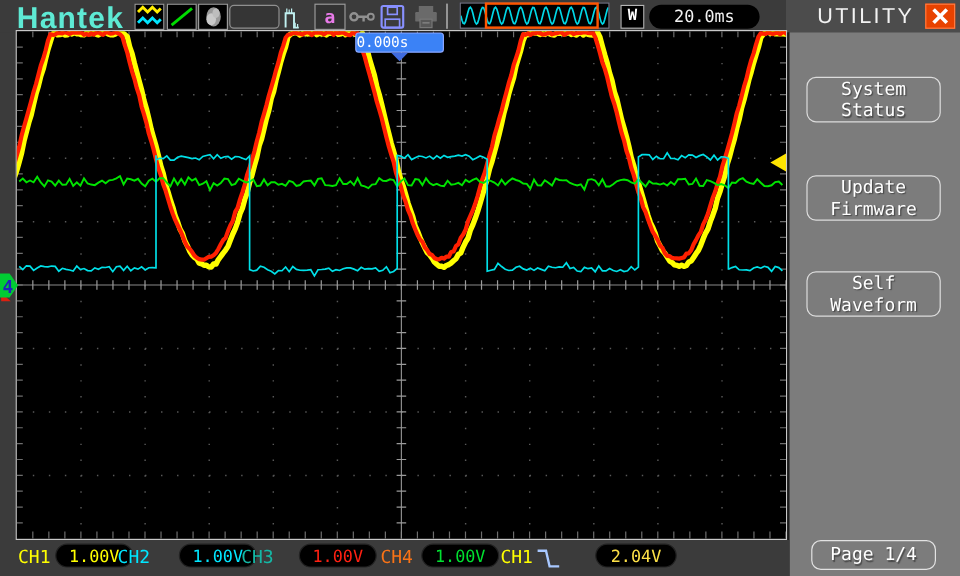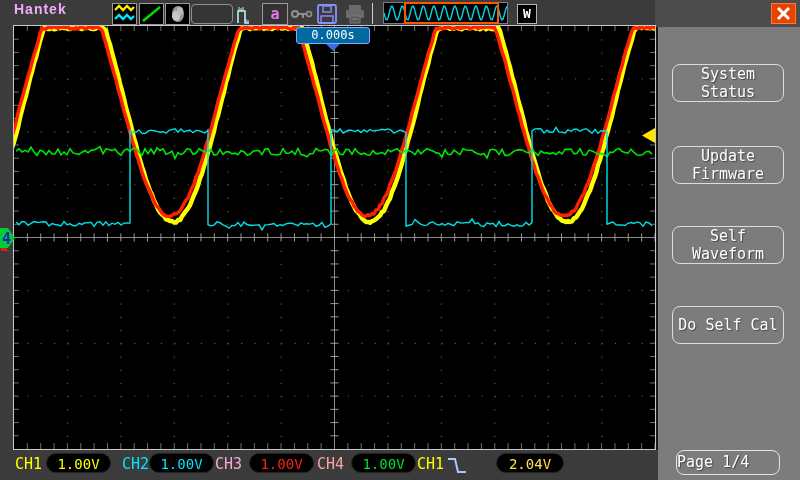--- a/index.html
+++ b/index.html
@@ -7,21 +7,21 @@
     width:800px;height:480px;position:relative;overflow:hidden;
     background:#3b3b3b;
     font-family:"DejaVu Sans Mono","Liberation Mono",monospace;
     -webkit-font-smoothing:none;
   }
   .abs{position:absolute;box-sizing:border-box;}
 
   
   .topbar{left:0;top:0;width:800px;height:27px;background:#3b3b3b;}
   .logo{left:14px;top:1px;font-family:"Liberation Sans",sans-serif;
-        font-weight:bold;font-size:14px;color:#f0abfc;letter-spacing:1px;}
+        font-weight:bold;font-size:25px;color:#5eead4;letter-spacing:1px;}
   .icon-btn{top:3px;width:25px;height:22px;background:#000;border:1px solid #9a9a9a;}
   .icon-flat{top:3px;width:25px;height:22px;}
   .tool-slot{left:191px;top:4px;width:42px;height:20px;background:#353535;
              border:1px solid #8f8f8f;border-radius:4px;}
   .sep{left:372px;top:3px;width:1px;height:21px;background:#cfcfcf;}
   .preview{left:383px;top:2px;width:125px;height:22px;background:#000;border:1px solid #7a7a8a;}
   .preview .sel{left:20px;top:-1px;width:95px;height:22px;border:2px solid #ff5500;background:transparent;}
   .wbox{left:517px;top:4px;width:20px;height:20px;background:#000;border:1px solid #b5b5b5;
         color:#fff;font-size:13px;font-weight:bold;text-align:center;line-height:18px;}
   .tb-pill{left:541px;top:4px;width:92px;height:20px;background:#000;border-radius:10px;
@@ -30,36 +30,36 @@
   
   .panel-head{left:655px;top:0;width:145px;height:27px;background:#4c4c4c;}
   .panel-title{left:26px;top:3px;font-family:"Liberation Sans",sans-serif;
                font-size:18px;color:#f2f2f2;letter-spacing:2px;}
   .close-btn{left:116px;top:3px;width:25px;height:21px;background:#e84200;border:1px solid #ff7a40;}
 
   
   .display{left:13px;top:25px;width:643px;height:425px;background:#000;border:1px solid #c8c8c8;}
   .gap-strip{left:656px;top:27px;width:2px;height:423px;background:#1c1c1c;}
 
-  .time-flag{left:296px;top:27px;width:74px;height:17px;background:#0369a1;
+  .time-flag{left:296px;top:27px;width:74px;height:17px;background:#3b82f6;
              border:1px solid #8aa6ff;border-radius:3px;color:#fff;font-size:12px;
-             text-align:center;line-height:15px;}
+             text-align:left;line-height:15px;}
   .time-flag-tri{left:326px;top:44px;width:0;height:0;border-left:7px solid transparent;
                  border-right:7px solid transparent;border-top:7px solid #3f6be0;}
 
   .ch4-marker{left:0;top:227px;width:16px;height:26px;}
 
   
   .sidebar{left:658px;top:27px;width:142px;height:453px;background:#7c7c7c;}
   .sb-btn{left:14px;width:112px;height:38px;border:1px solid #dcdcdc;border-radius:8px;
           color:#fff;font-size:15px;line-height:18px;text-align:center;
           white-space:pre-line;display:flex;align-items:center;justify-content:center;
           text-shadow:1px 1px 1px rgba(0,0,0,.45);cursor:pointer;background:transparent;}
   .page-btn{left:18px;top:423px;width:104px;height:25px;border:1px solid #e2e2e2;border-radius:8px;
-            color:#fff;font-size:15px;line-height:23px;
+            color:#fff;font-size:15px;text-align:center;line-height:23px;
             text-shadow:1px 1px 1px rgba(0,0,0,.45);cursor:pointer;}
 
   
   .bottombar{left:0;top:450px;width:658px;height:45px;background:#3b3b3b;}
   .ch-label{top:5px;font-size:15px;}
   .pill{top:3px;height:20px;background:#000;border-radius:11px;font-size:14px;
         text-align:center;line-height:20px;border:1px solid #222;}
 </style>
 </head>
 <body>
@@ -127,23 +127,25 @@
   <div class="abs preview">
     <svg id="preview-svg" width="123" height="20">
         <path d="M0,10.0L1,13.9L2,16.5L3,16.8L4,14.8L5,11.0L6,7.0L7,3.9L8,3.0L9,4.5L10,7.9L11,12.1L12,15.5L13,17.0L14,16.1L15,13.0L16,9.0L17,5.2L18,3.2L19,3.5L20,6.1L21,10.0L22,13.9L23,16.5L24,16.8L25,14.8L26,11.0L27,7.0L28,3.9L29,3.0L30,4.5L31,7.9L32,12.1L33,15.5L34,17.0L35,16.1L36,13.0L37,9.0L38,5.2L39,3.2L40,3.5L41,6.1L42,10.0L43,13.9L44,16.5L45,16.8L46,14.8L47,11.0L48,7.0L49,3.9L50,3.0L51,4.5L52,7.9L53,12.1L54,15.5L55,17.0L56,16.1L57,13.0L58,9.0L59,5.2L60,3.2L61,3.5L62,6.1L63,10.0L64,13.9L65,16.5L66,16.8L67,14.8L68,11.0L69,7.0L70,3.9L71,3.0L72,4.5L73,7.9L74,12.1L75,15.5L76,17.0L77,16.1L78,13.0L79,9.0L80,5.2L81,3.2L82,3.5L83,6.1L84,10.0L85,13.9L86,16.5L87,16.8L88,14.8L89,11.0L90,7.0L91,3.9L92,3.0L93,4.5L94,7.9L95,12.1L96,15.5L97,17.0L98,16.1L99,13.0L100,9.0L101,5.2L102,3.2L103,3.5L104,6.1L105,10.0L106,13.9L107,16.5L108,16.8L109,14.8L110,11.0L111,7.0L112,3.9L113,3.0L114,4.5L115,7.9L116,12.1L117,15.5L118,17.0L119,16.1L120,13.0L121,9.0L122,5.2L123,3.2" fill="none" stroke="#00d8e8" stroke-width="1.4"></path>
       </svg>
     <div class="abs sel"></div>
   </div>
 
   <div class="abs wbox">
     <span>W</span>
   </div>
+  <div class="abs tb-pill">20.0ms</div>
 </div>
 
 <div class="abs panel-head">
+  <div class="abs panel-title">UTILITY</div>
   <div class="abs close-btn">
     <svg width="23" height="19">
       <line x1="6" y1="4" x2="17" y2="15" stroke="#fff" stroke-width="3"></line>
       <line x1="17" y1="4" x2="6" y2="15" stroke="#fff" stroke-width="3"></line>
     </svg>
   </div>
 </div>
 
 <div class="abs display">
   <svg id="scope-svg" width="641" height="423" viewBox="0 0 641 423">
@@ -170,35 +172,34 @@
   <text x="2" y="17" font-size="15" font-weight="bold" fill="#2222bb" font-family="DejaVu Sans Mono, monospace">4</text>
 </svg>
 
 <div class="abs sidebar">
   <div class="abs sb-btn" style="top:119px">Update
 Firmware</div>
   <div class="abs sb-btn" style="top:37px">System
 Status</div>
   <div class="abs sb-btn" style="top:199px">Self
 Waveform</div>
-  <div class="abs sb-btn" style="top:279px">Do Self Cal</div>
   <div class="abs page-btn">Page 1/4</div>
 </div>
 
 <div class="abs bottombar">
   <div class="abs ch-label" style="left: 15px; color: rgb(255, 255, 0);">CH1</div>
   <div class="abs pill" style="left: 46px; width: 65px; color: rgb(255, 255, 0);">1.00V</div>
 
-  <div class="abs ch-label" style="left: 98px; color: rgb(0, 230, 255); margin-left: 24px;">CH2</div>
+  <div class="abs ch-label" style="left: 98px; color: rgb(0, 230, 255);">CH2</div>
   <div class="abs pill" style="left: 149px; width: 65px; color: rgb(0, 230, 255);">1.00V</div>
 
-  <div class="abs ch-label" style="left: 215px; color: #f9a8d4;">CH3</div>
+  <div class="abs ch-label" style="left: 201px; color: #14b8a6;">CH3</div>
   <div class="abs pill" style="left: 249px; width: 65px; color: rgb(255, 32, 18);">1.00V</div>
 
-  <div class="abs ch-label" style="left: 317px; color: #fca5a5;">CH4</div>
+  <div class="abs ch-label" style="left: 317px; color: #f97316;">CH4</div>
   <div class="abs pill" style="left: 351px; width: 65px; color: rgb(0, 224, 48);">1.00V</div>
 
   <div class="abs ch-label" style="left:417px;color:#ffff00">CH1</div>
   <svg class="abs" style="left:445px;top:3px" width="24" height="24">
     <path d="M3,6 L10,6 L13,19 L21,19" fill="none" stroke="#a8c8ff" stroke-width="2"></path>
   </svg>
   <div class="abs pill" style="left:496px;width:68px;color:#fde047">2.04V</div>
 </div>
 
 </body></html>

